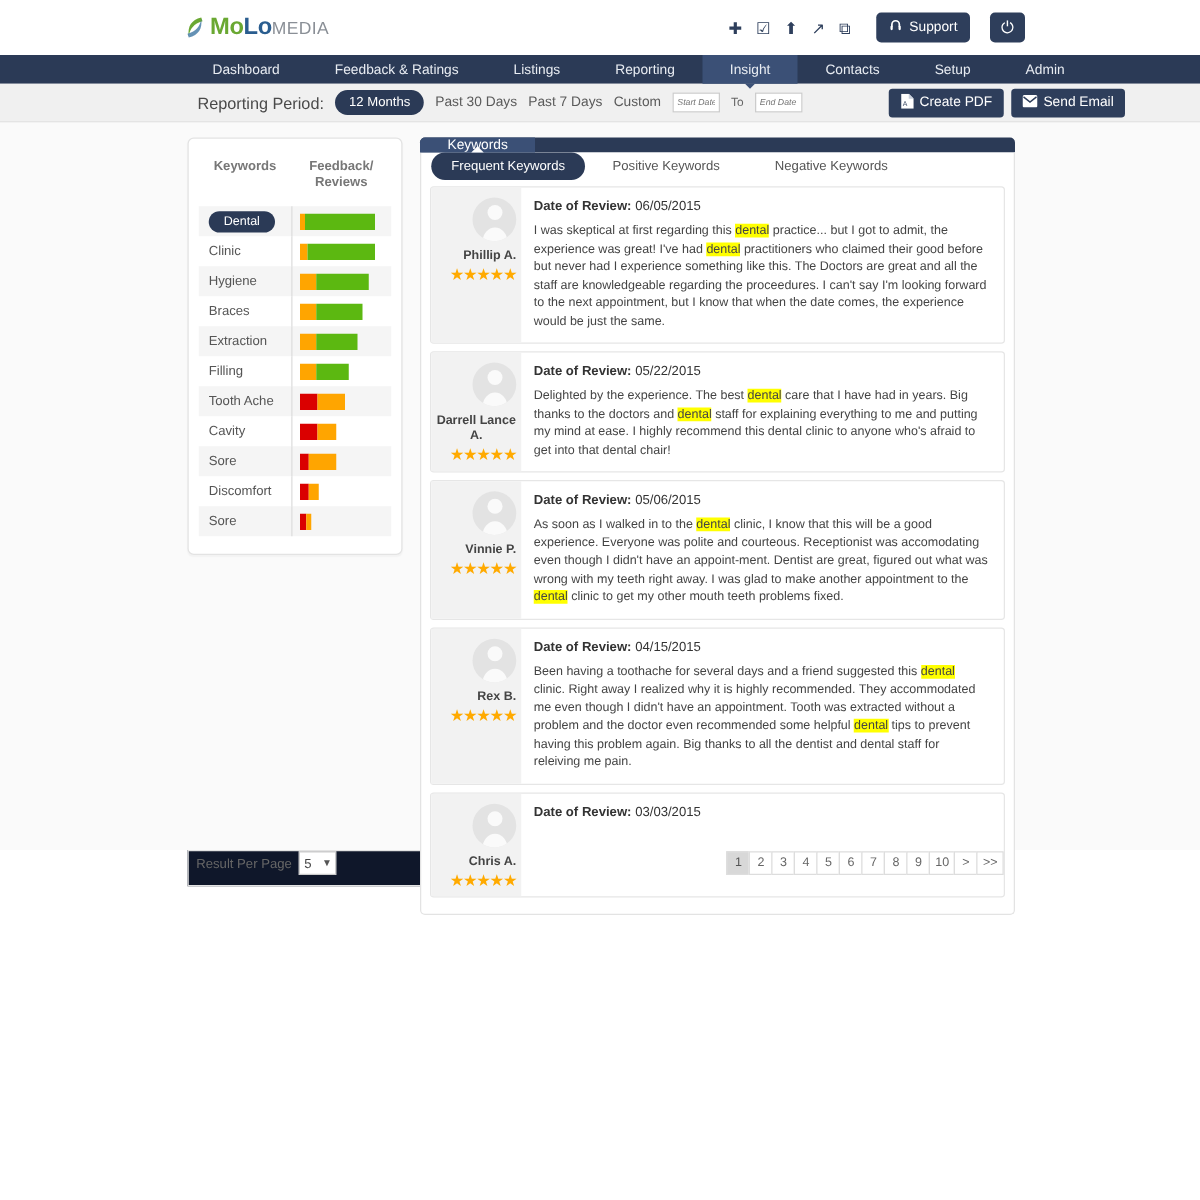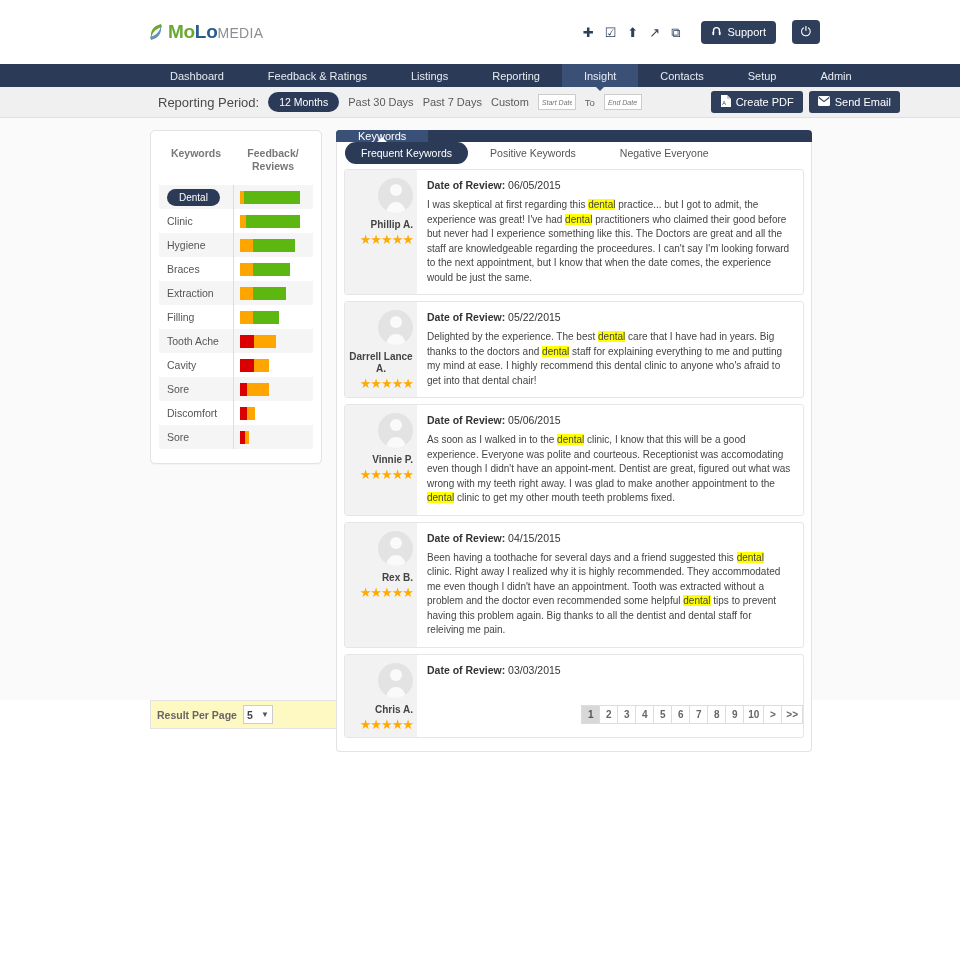--- a/index.html
+++ b/index.html
@@ -7,21 +7,21 @@
     width: 960px; height: 960px;
     background: #ffffff;
     font-family: "Liberation Sans", sans-serif;
     font-size: 12px;
     color: #333;
     overflow: hidden;
   }
 
   
   .topbar {
-    height: 64px;
+    height: 44px;
     background: #ffffff;
     display: flex;
     align-items: center;
     padding: 0 140px 0 148px;
     justify-content: space-between;
   }
   .logo { display: flex; align-items: center; gap: 4px; }
   .logo-swoosh { width: 16px; height: 20px; position: relative; }
   .logo-text { font-size: 19px; font-weight: bold; letter-spacing: -0.3px; }
   .logo-mo { color: #6aa832; }
@@ -178,27 +178,26 @@
   .rv-name { font-size: 10px; font-weight: bold; color: #444; margin-bottom: 2px; text-align: center; line-height: 1.2; }
   .stars { color: #ffaa00; font-size: 13px; letter-spacing: -1px; line-height: 1; }
   .rv-right { flex: 1; padding: 9px 12px 9px 10px; }
   .rv-date { font-size: 10.5px; color: #333; margin-bottom: 7px; }
   .rv-date b { font-weight: bold; }
   .rv-text { font-size: 10px; color: #444; line-height: 1.45; }
   .hl { background: #ffff00; }
 
   
   .footer {
-    background: #fef9c3;
+    background: #0f172a;
     height: 29px;
     margin: 0 148px 0 150px;
     border: 1px solid #e3e3e3;
-    display: flex; align-items: center; justify-content: space-between;
+    display: flex; align-items: flex-start; justify-content: space-between;
     padding: 0 8px 0 6px;
-    font-weight: bold;
   }
   .rpp { display: flex; align-items: center; gap: 6px; }
   .rpp-label { font-size: 10.5px; color: #666; }
   .rpp-select {
     background: #fff; border: 1px solid #ccc; width: 30px; height: 19px;
     display: flex; align-items: center; justify-content: space-between;
     padding: 0 3px; font-size: 10.5px; color: #444; cursor: pointer;
   }
   .caret { font-size: 8px; color: #555; }
   .pager { display: flex; }
@@ -427,21 +426,21 @@
       </div>
   </div>
 
   <div class="right-panel">
     <div class="tabstrip">
       <div class="tab-main">Keywords</div>
     </div>
     <div class="subtabs">
       <div class="subtab active">Frequent Keywords</div>
       <div class="subtab">Positive Keywords</div>
-      <div class="subtab">Negative Everyone</div>
+      <div class="subtab">Negative Keywords</div>
     </div>
     <div class="reviews" id="reviews-list">
         <div class="review">
           <div class="rv-left">
             <div class="avatar"></div>
             <div class="rv-name">Phillip A.</div>
             <div class="stars">★★★★★</div>
           </div>
           <div class="rv-right">
             <div class="rv-date"><b>Date of Review:</b><span> 06/05/2015</span></div>

